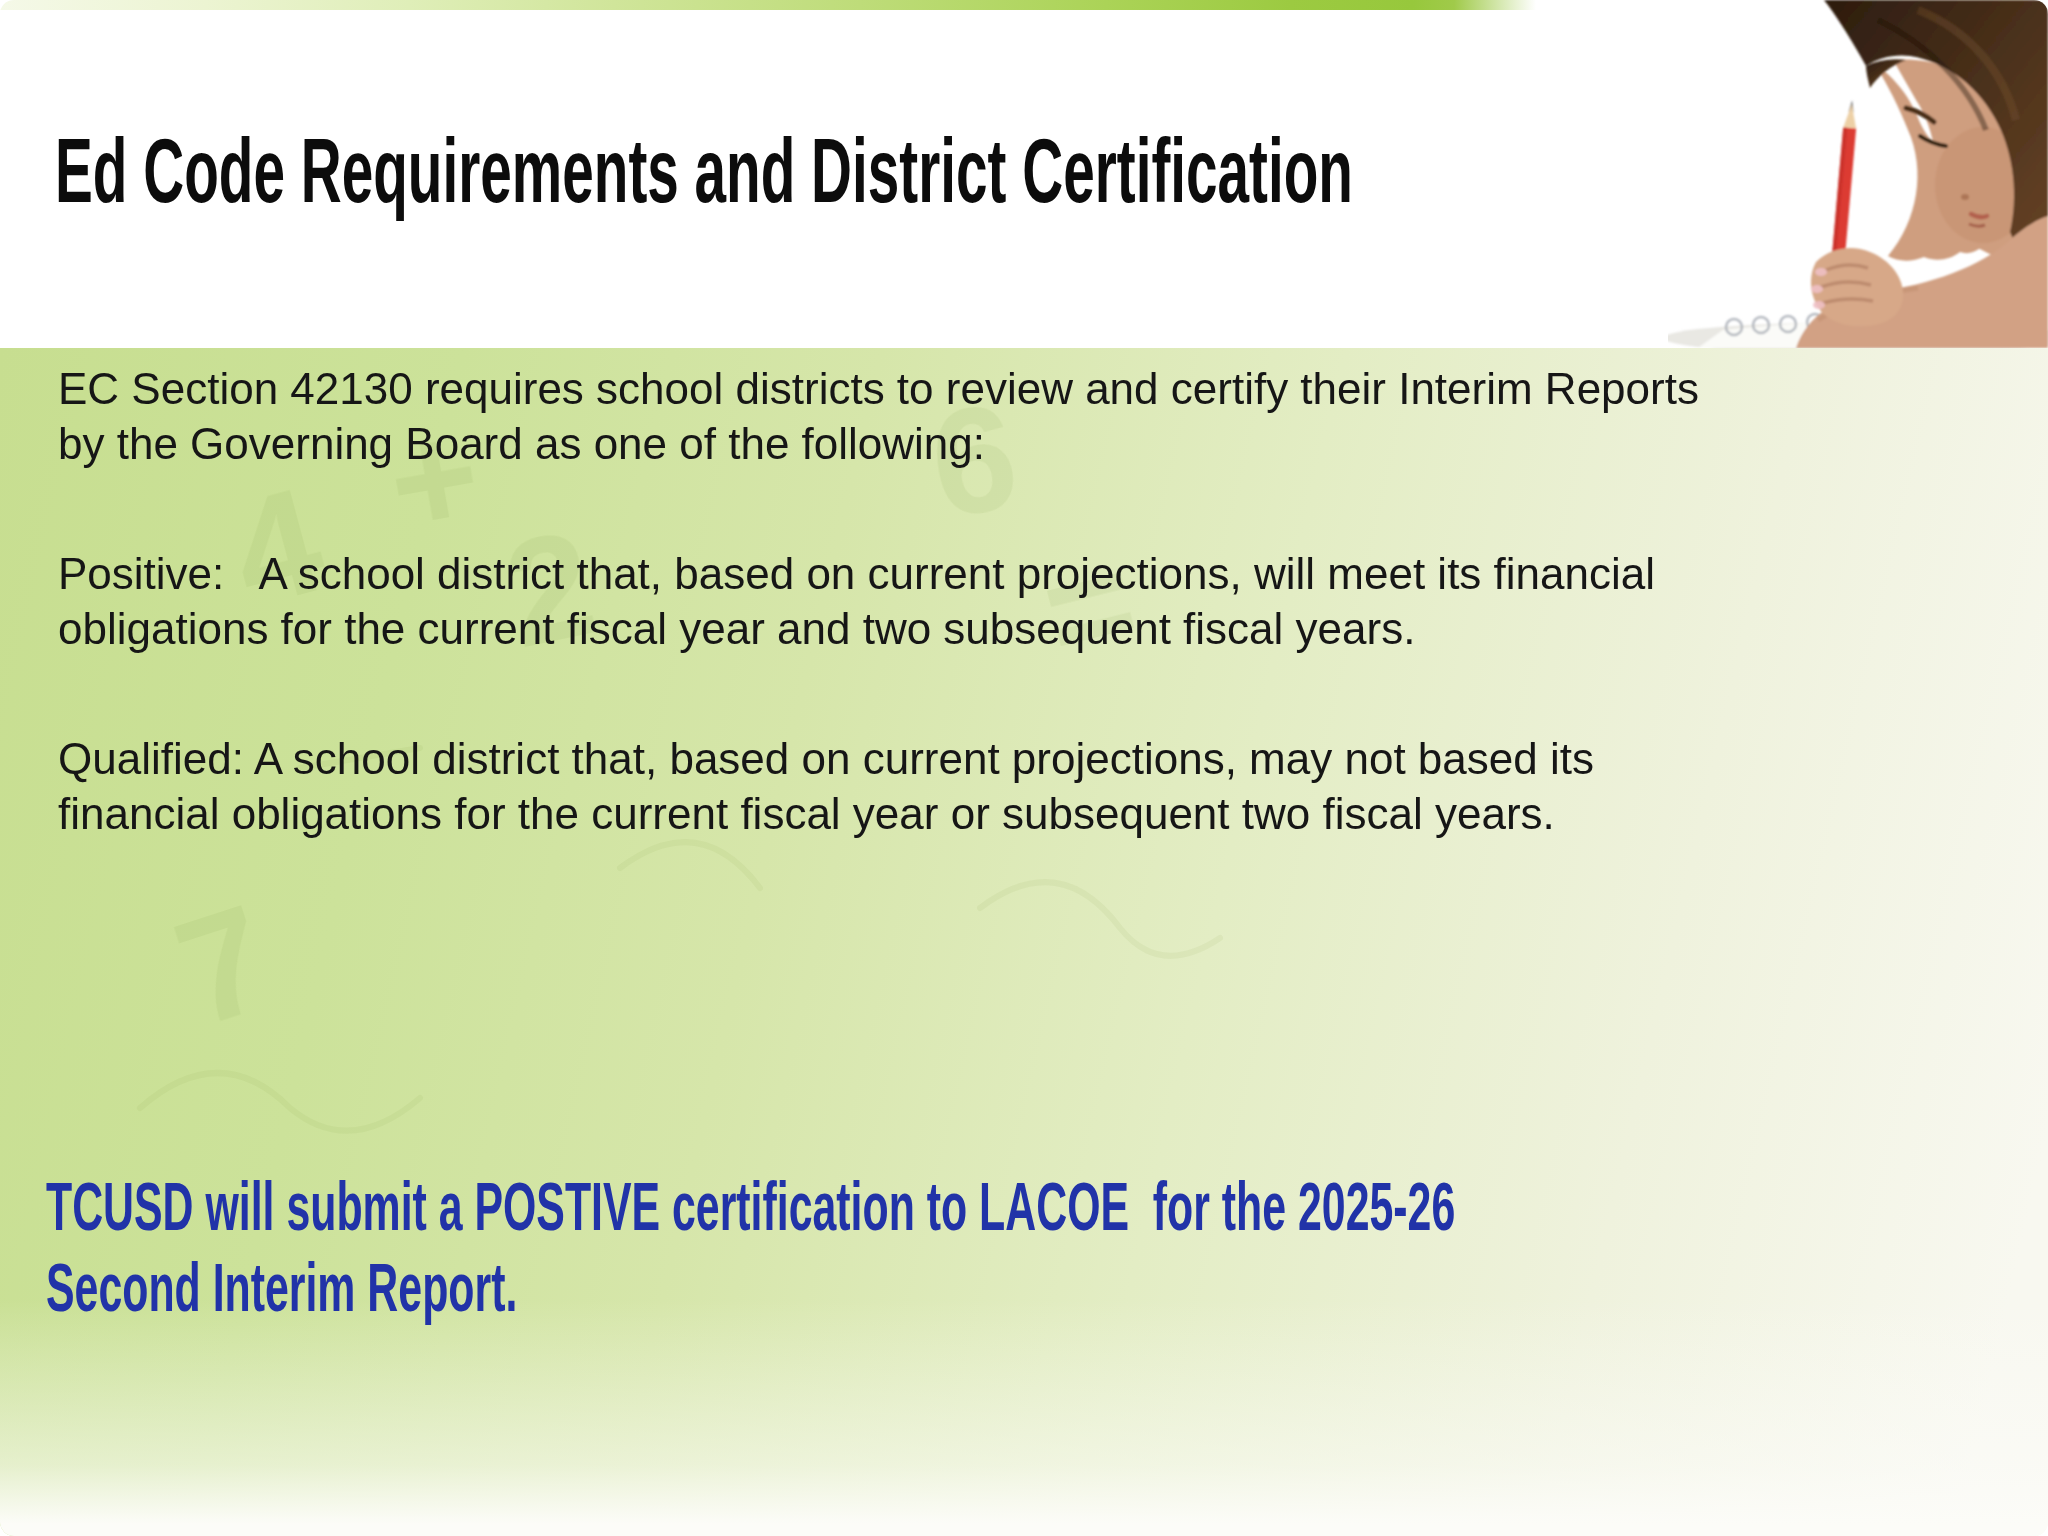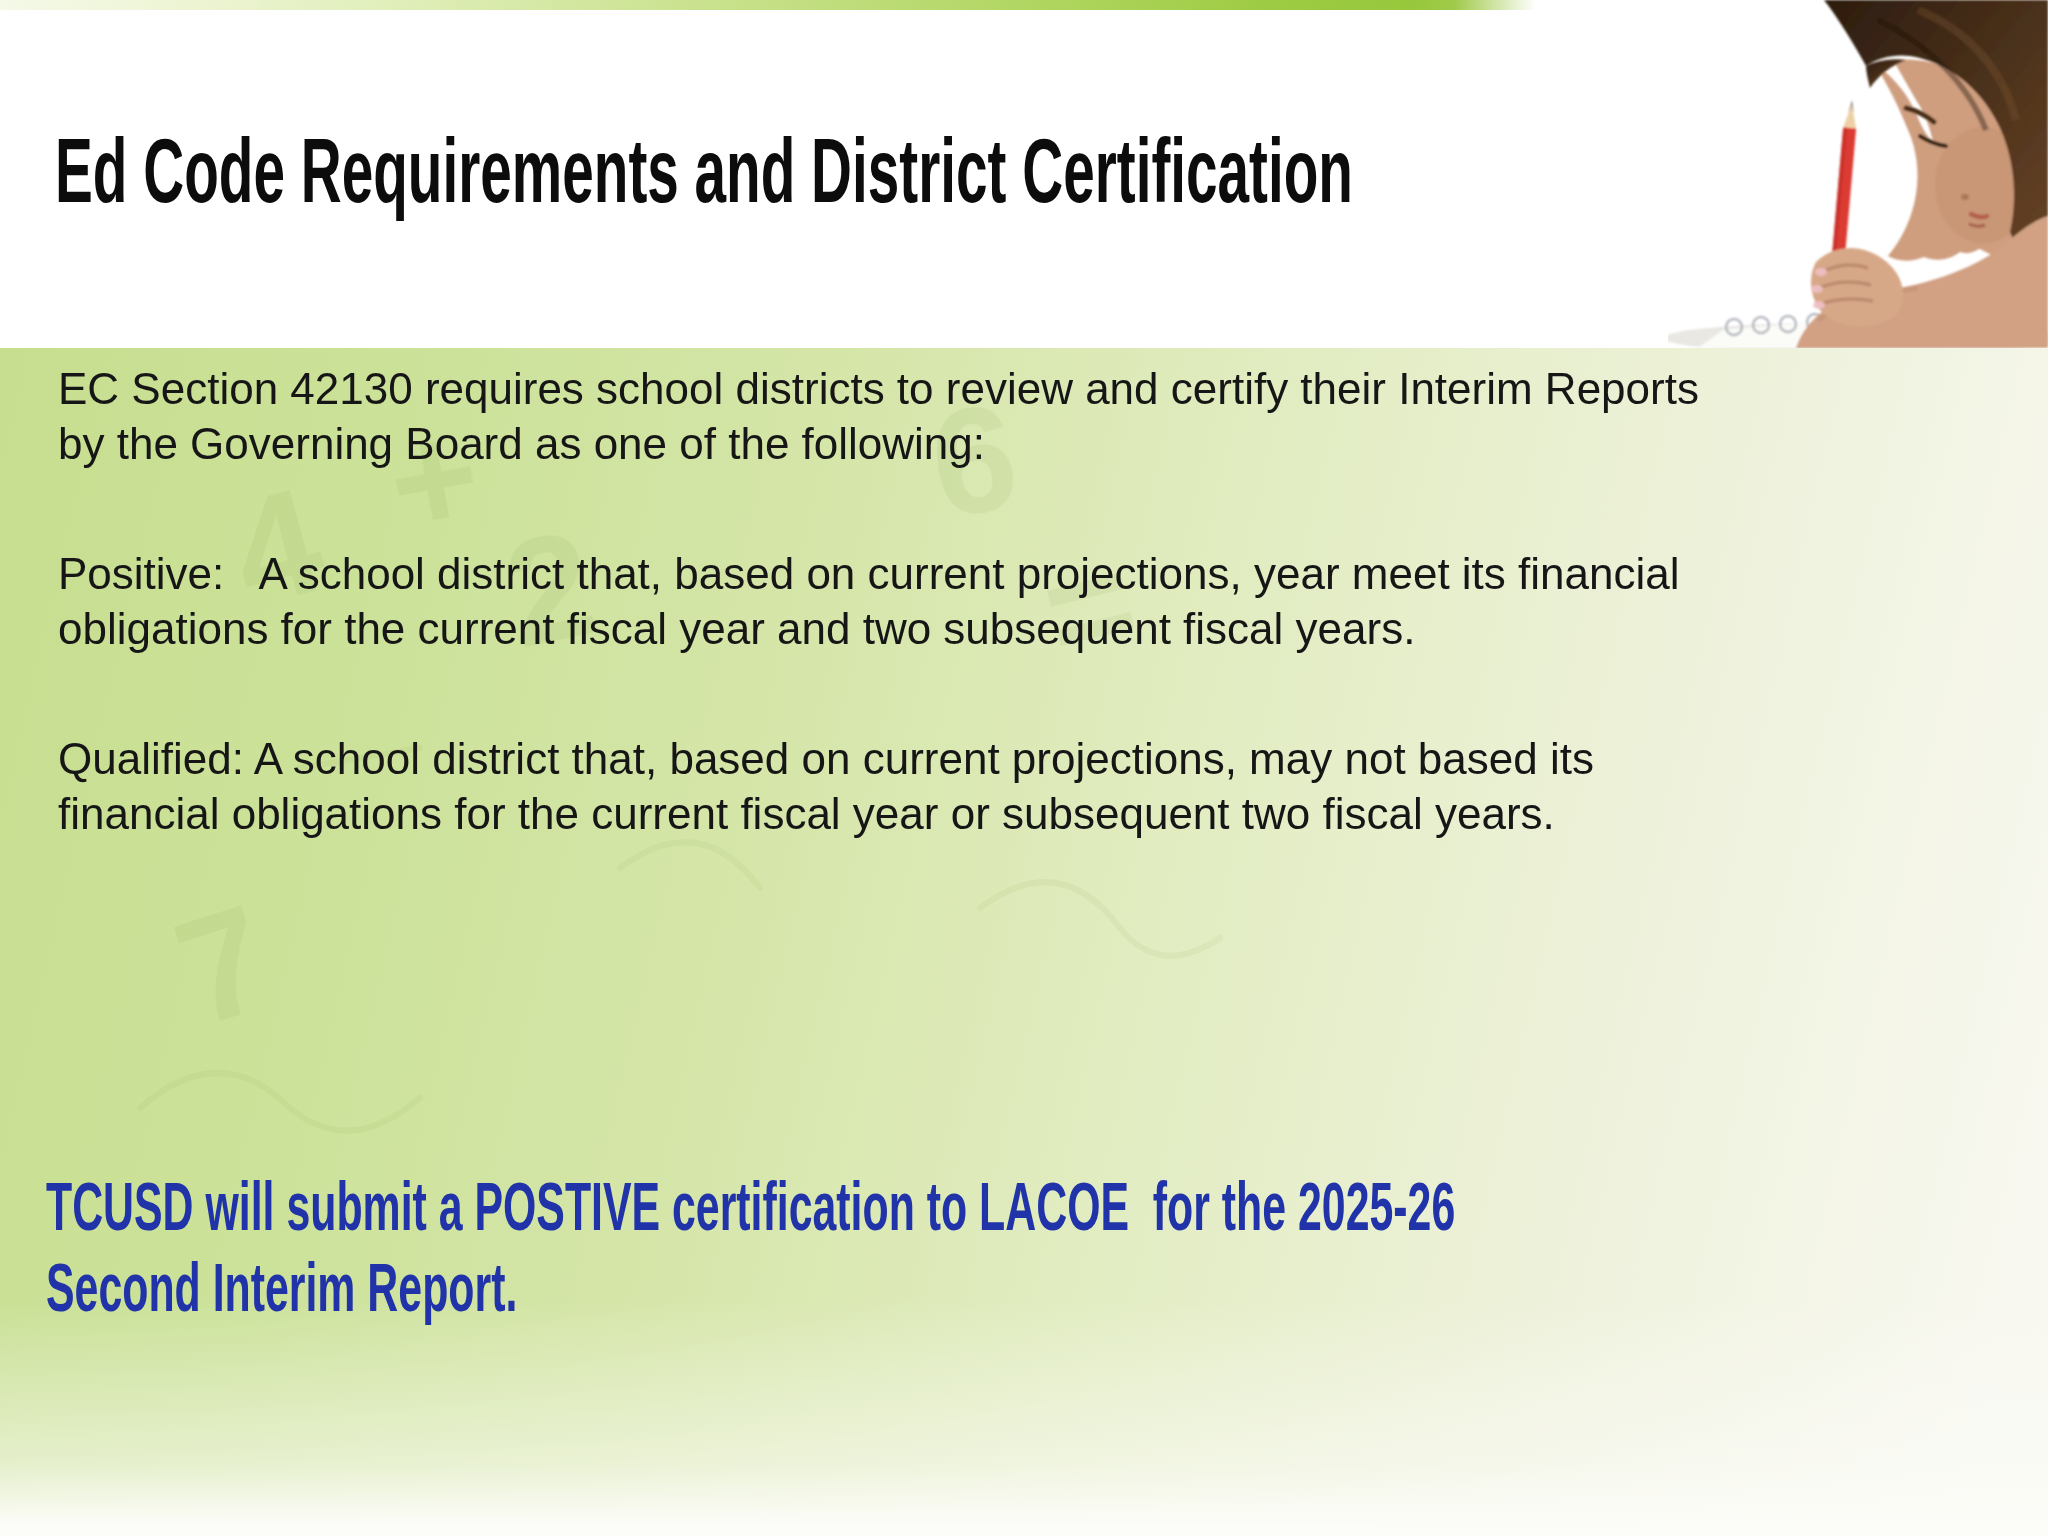--- a/index.html
+++ b/index.html
@@ -7,20 +7,21 @@
     padding: 0;
     background: #ffffff;
   }
   .slide {
     position: relative;
     width: 2048px;
     height: 1536px;
     overflow: hidden;
     background: #ffffff;
     font-family: "Liberation Sans", "DejaVu Sans", sans-serif;
+    border-radius: 14px;
   }
   
   .top-strip {
     position: absolute;
     top: 0; left: 0;
     width: 100%; height: 10px;
     background: linear-gradient(90deg,
       #f5f9e8 0%, #ecf4d2 10%, #dfeeb8 20%, #d0e59a 30%,
       #bedc79 42%, #abd357 54%, #9cca41 63%, #97c83c 69%,
       #a0ca4a 71%, rgba(255,255,255,0) 75%);
@@ -188,21 +189,21 @@
         <path d="M140,760 Q220,690 290,760 Q350,810 420,750"></path>
         <path d="M620,520 Q700,460 760,540"></path>
         <path d="M980,560 Q1060,500 1120,580 Q1160,630 1220,590"></path>
         <path d="M300,420 L420,400"></path>
       </g>
     </svg>
 
     <div class="content">
         <p><span>EC Section 42130 requires school districts to review and certify their Interim Reports
 by the Governing Board as one of the following:</span></p>
-        <p><span class="b">Positive</span><span>:   A school district that, based on current projections, </span><span class="b">year meet</span><span> its financial
+        <p><span class="b">Positive</span><span>:   A school district that, based on current projections, </span><span class="b">will meet</span><span> its financial
 obligations for the current fiscal year and two subsequent fiscal years.</span></p>
         <p><span class="b">Qualified:</span><span> A school district that, based on current projections, </span><span class="b">may not based</span><span> its
 financial obligations for the current fiscal year or subsequent two fiscal years.</span></p>
       </div>
 
     <p class="conclusion">TCUSD will submit a POSTIVE certification to LACOE  for the 2025-26
 Second Interim Report.</p>
   </div>
 
 </div>

